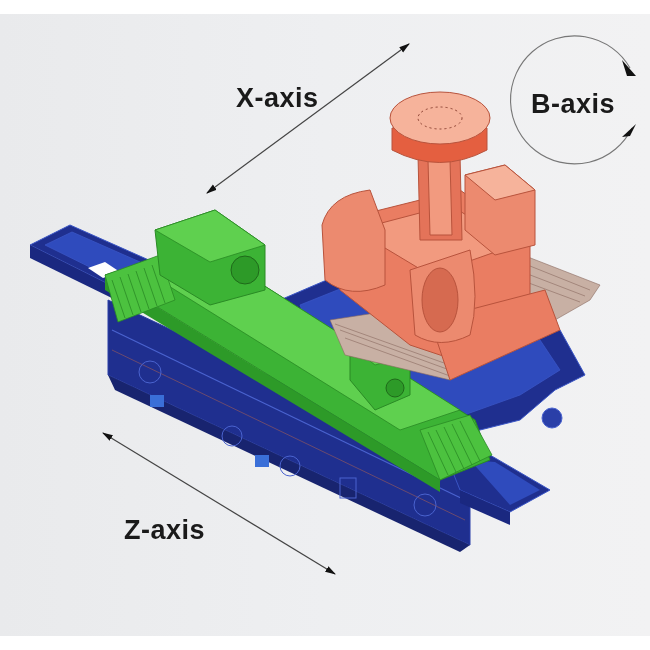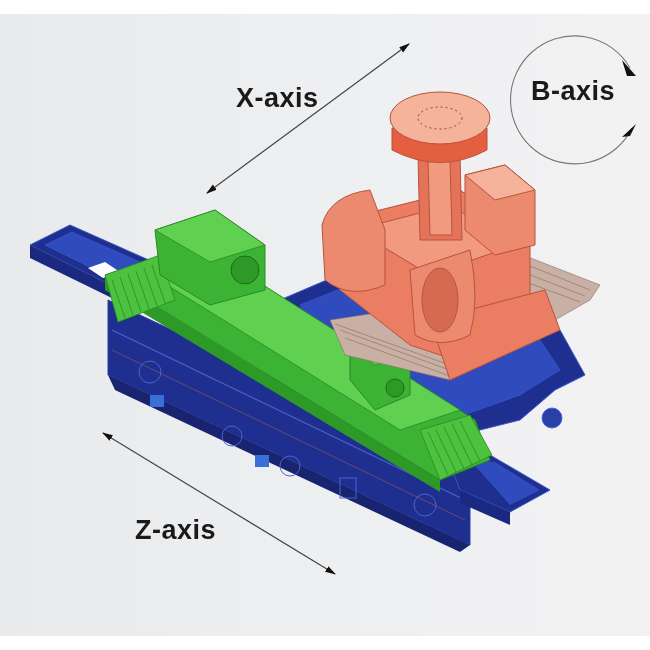--- a/index.html
+++ b/index.html
@@ -1,22 +1,22 @@
 <!DOCTYPE html>
 <html><head>
 <meta charset="utf-8">
 <style>
   html, body { margin: 0; padding: 0; background: #ffffff; }
   body { width: 650px; height: 650px; position: relative; overflow: hidden; font-family: "Liberation Sans", sans-serif; }
   .canvas { position: absolute; left: 0; top: 14px; width: 650px; height: 622px; background: linear-gradient(90deg, #e9eaec 0%, #eeeff1 50%, #f2f2f3 100%); }
   .scene { position: absolute; left: 0; top: 0; width: 650px; height: 650px; }
   .label { position: absolute; font-weight: bold; font-size: 27px; color: #1a1a1a; letter-spacing: 0.5px; }
   #x-label { left: 236px; top: 83px; }
-  #b-label { left: 531px; top: 76px; }
-  #z-label { left: 135px; top: 515px; }
+  #b-label { left: 531px; top: 89px; }
+  #z-label { left: 124px; top: 515px; }
 </style>
 </head>
 <body>
 
 <div class="canvas"></div>
 
 <svg class="scene" viewBox="0 0 650 650">
   <defs>
     <marker id="ah" viewBox="0 0 10 10" refX="9" refY="5" markerWidth="9" markerHeight="9" orient="auto-start-reverse">
       <path d="M0,2 L10,5 L0,8 Z" fill="#111"></path>

